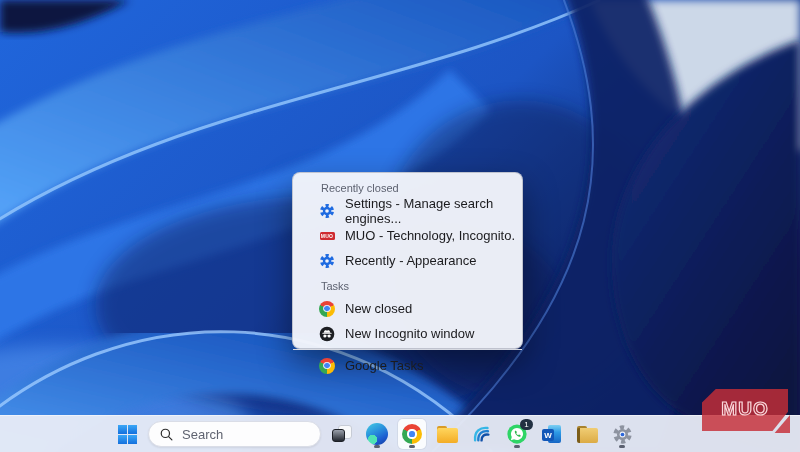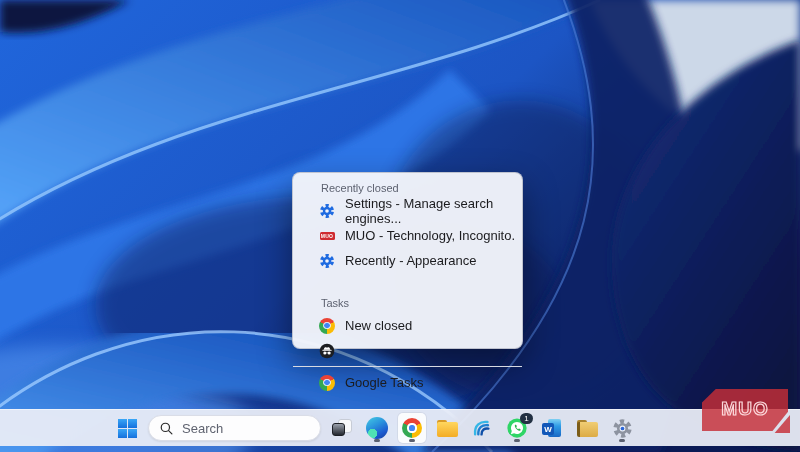--- a/index.html
+++ b/index.html
@@ -7,40 +7,40 @@
          font-family:"Liberation Sans",sans-serif;-webkit-font-smoothing:antialiased;}
   #wallpaper{position:absolute;inset:0;display:block;}
 
   
   .jumplist{position:absolute;left:292px;top:172px;width:231px;height:177px;
     background:rgba(242,244,250,.97);border:1px solid rgba(120,126,142,.38);
     border-radius:8px;box-shadow:0 14px 34px rgba(0,0,0,.42);
     padding-top:5px;box-sizing:border-box;z-index:20;}
   .jl-label{height:20px;display:flex;align-items:center;padding-left:28px;
     font-size:11px;color:#5d6270;}
-  .jl-label.tasks{margin-top:20px;}
+  .jl-label.tasks{margin-top:3px;}
   .jl-item{height:25px;display:flex;align-items:center;gap:10px;padding-left:26px;
     font-size:13px;color:#1b1b1e;cursor:default;}
   .jl-ic{width:16px;height:16px;flex:none;display:flex;align-items:center;justify-content:center;}
   .jl-divider{height:1px;background:#d7dae2;margin:3px 0;}
 
   .muo-fav{width:15px;height:8px;background:#cf2b31;border-radius:1.5px;
     display:flex;align-items:center;justify-content:center;
     color:#fff;font-size:5px;font-weight:bold;letter-spacing:.3px;}
 
   
   .ic-chrome{--s:20px;position:relative;width:var(--s);height:var(--s);border-radius:50%;
     background:conic-gradient(from -60deg,#ea4335 0 120deg,#fbbc05 0 240deg,#34a853 0);}
   .ic-chrome::after{content:"";position:absolute;inset:0;margin:auto;width:46%;height:46%;
     background:#4285f4;border:2px solid #fff;border-radius:50%;box-sizing:border-box;}
   .ic-chrome.sm{--s:16px;}
   .ic-chrome.sm::after{border-width:1.5px;}
 
   
-  .taskbar{position:absolute;left:0;right:0;bottom:6px;height:36px;
+  .taskbar{position:absolute;left:0;right:0;bottom:0;height:36px;
     background:rgba(234,237,246,.94);border-top:1px solid rgba(255,255,255,.5);z-index:10;margin-top:16px;}
   .tb-center{position:absolute;left:113px;top:0;height:100%;display:flex;align-items:center;gap:7px;}
   .tb-btn{position:relative;width:28px;height:30px;border-radius:5px;flex:none;
     display:flex;align-items:center;justify-content:center;}
   .tb-btn.active{background:rgba(253,254,255,.9);box-shadow:0 0 0 1px rgba(0,0,0,.05);}
   .run-dash{position:absolute;bottom:1px;left:50%;transform:translateX(-50%);
     width:6px;height:3px;border-radius:2px;background:#5b6070;}
 
   .ic-start{display:grid;grid-template-columns:9px 9px;grid-template-rows:9px 9px;gap:1px;}
   .ic-start i{background:linear-gradient(180deg,#3aa7f7,#1470dd);}
@@ -181,20 +181,21 @@
       <span class="jl-ic">
         <svg viewBox="0 0 24 24" width="16" height="16">
           <circle cx="12" cy="12" r="11" fill="#1c1e22"></circle>
           <path d="M7.2 10.2c.2-2 .8-3.4 1.6-3.6.8-.2 1.4.3 3.2.3s2.4-.5 3.2-.3c.8.2 1.4 1.6 1.6 3.6z" fill="#fff"></path>
           <rect x="5" y="10.2" width="14" height="1.6" rx=".8" fill="#fff"></rect>
           <circle cx="8.8" cy="15" r="2.3" fill="#fff"></circle>
           <circle cx="15.2" cy="15" r="2.3" fill="#fff"></circle>
           <rect x="10.8" y="14.3" width="2.4" height="1" fill="#fff"></rect>
         </svg>
       </span>
+      <span>New Incognito window</span>
     </div>
 
     <div class="jl-divider"></div>
 
     <div class="jl-item">
       <span class="jl-ic">
         <span class="ic-chrome sm"></span>
       </span>
       <span>Google Tasks</span>
     </div>

